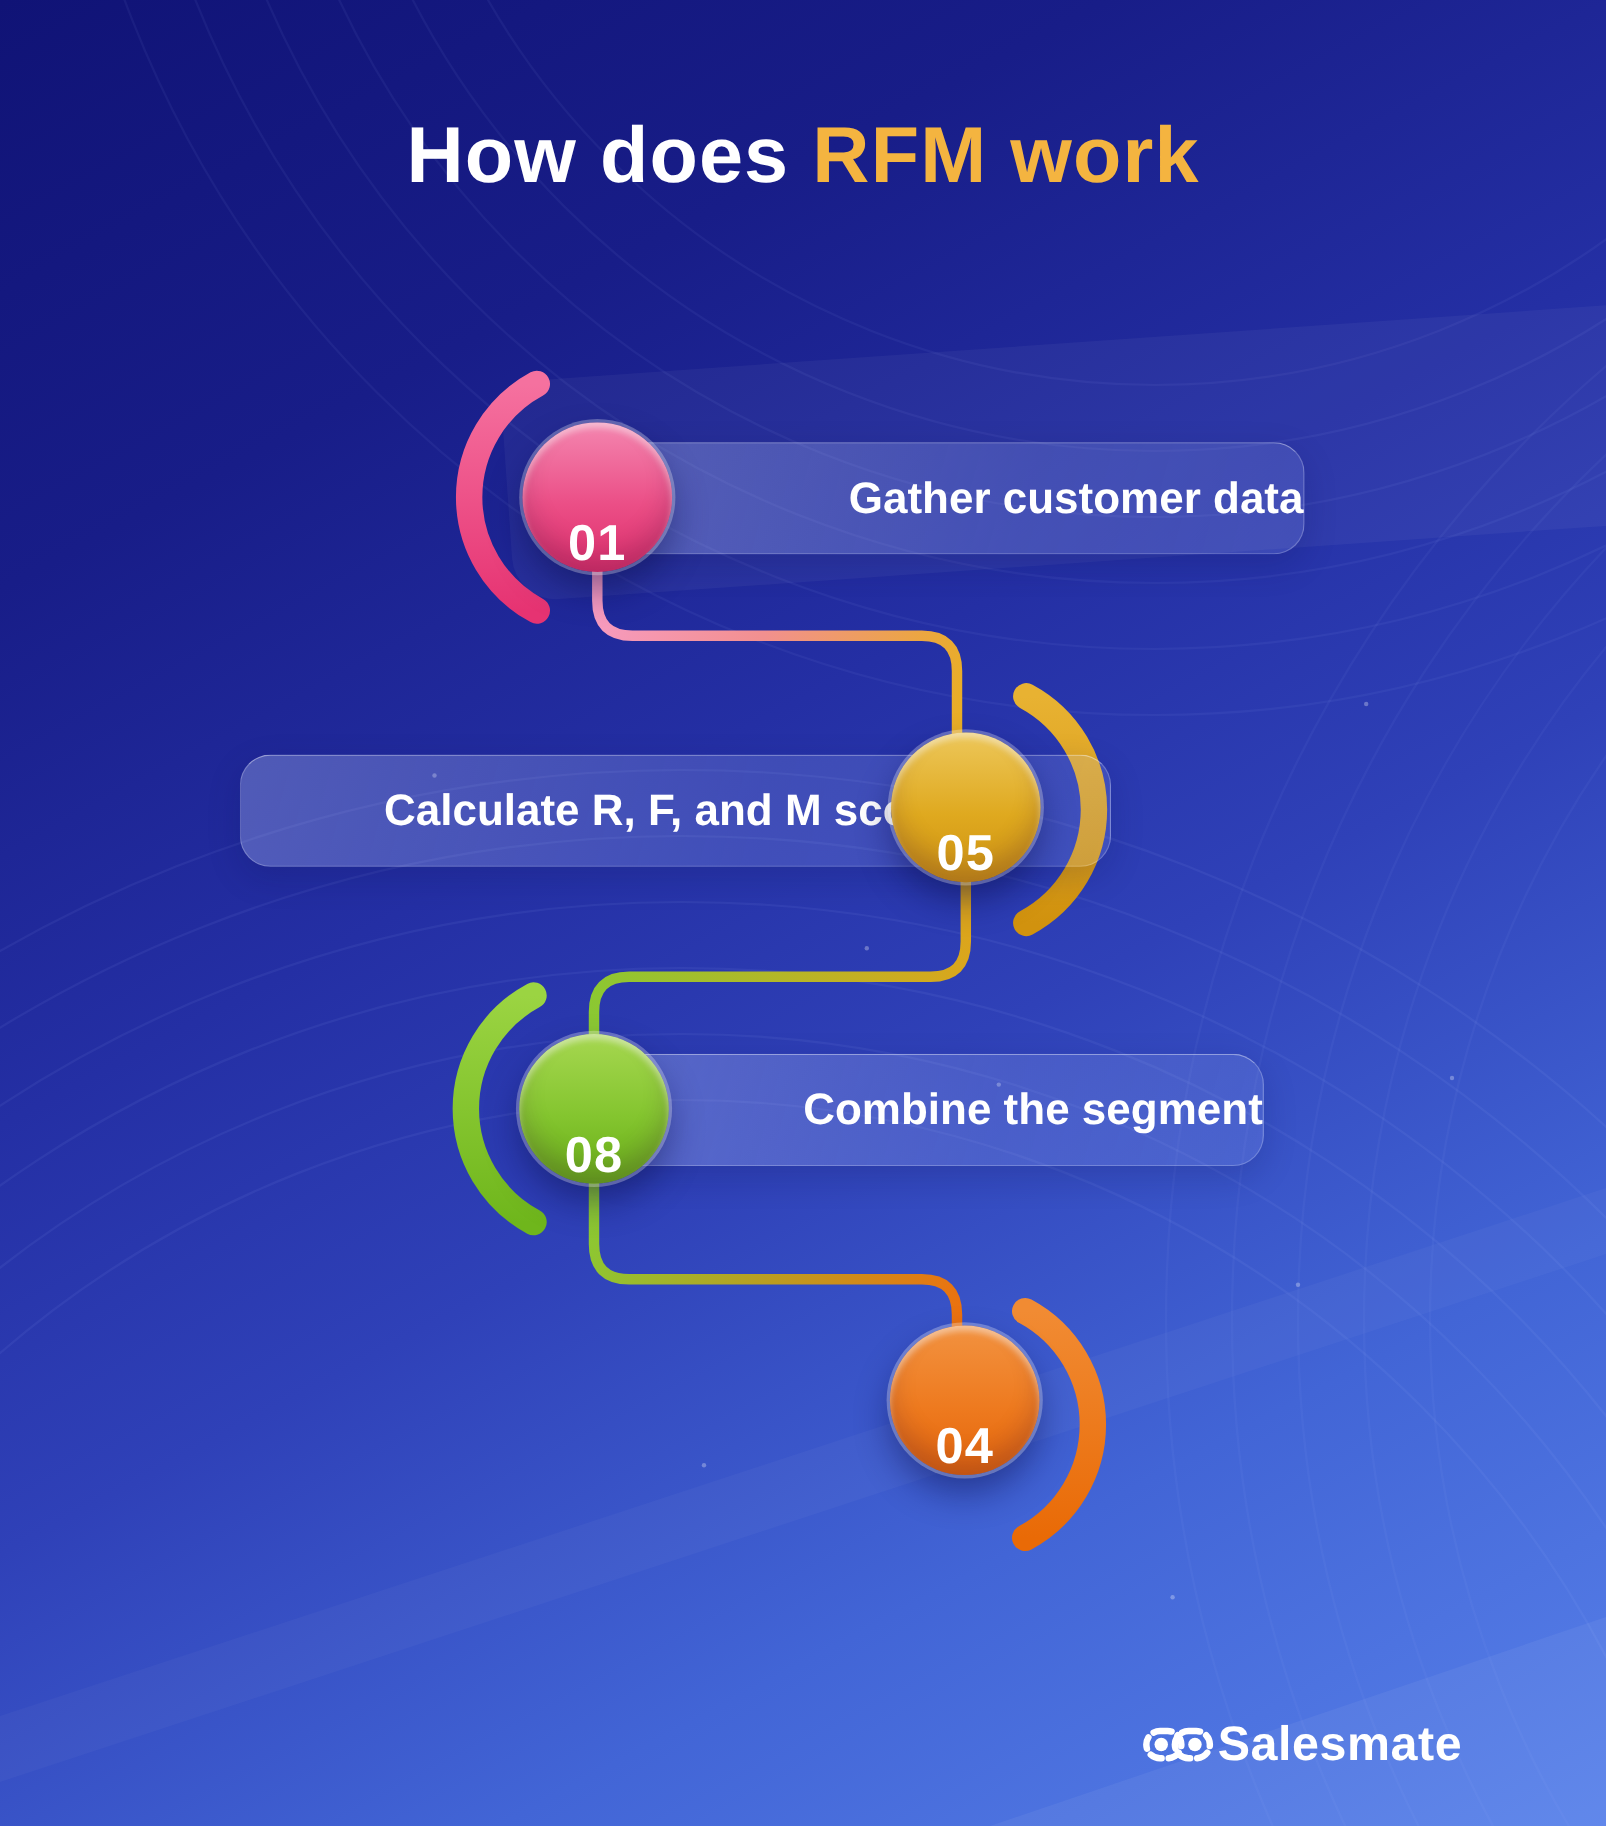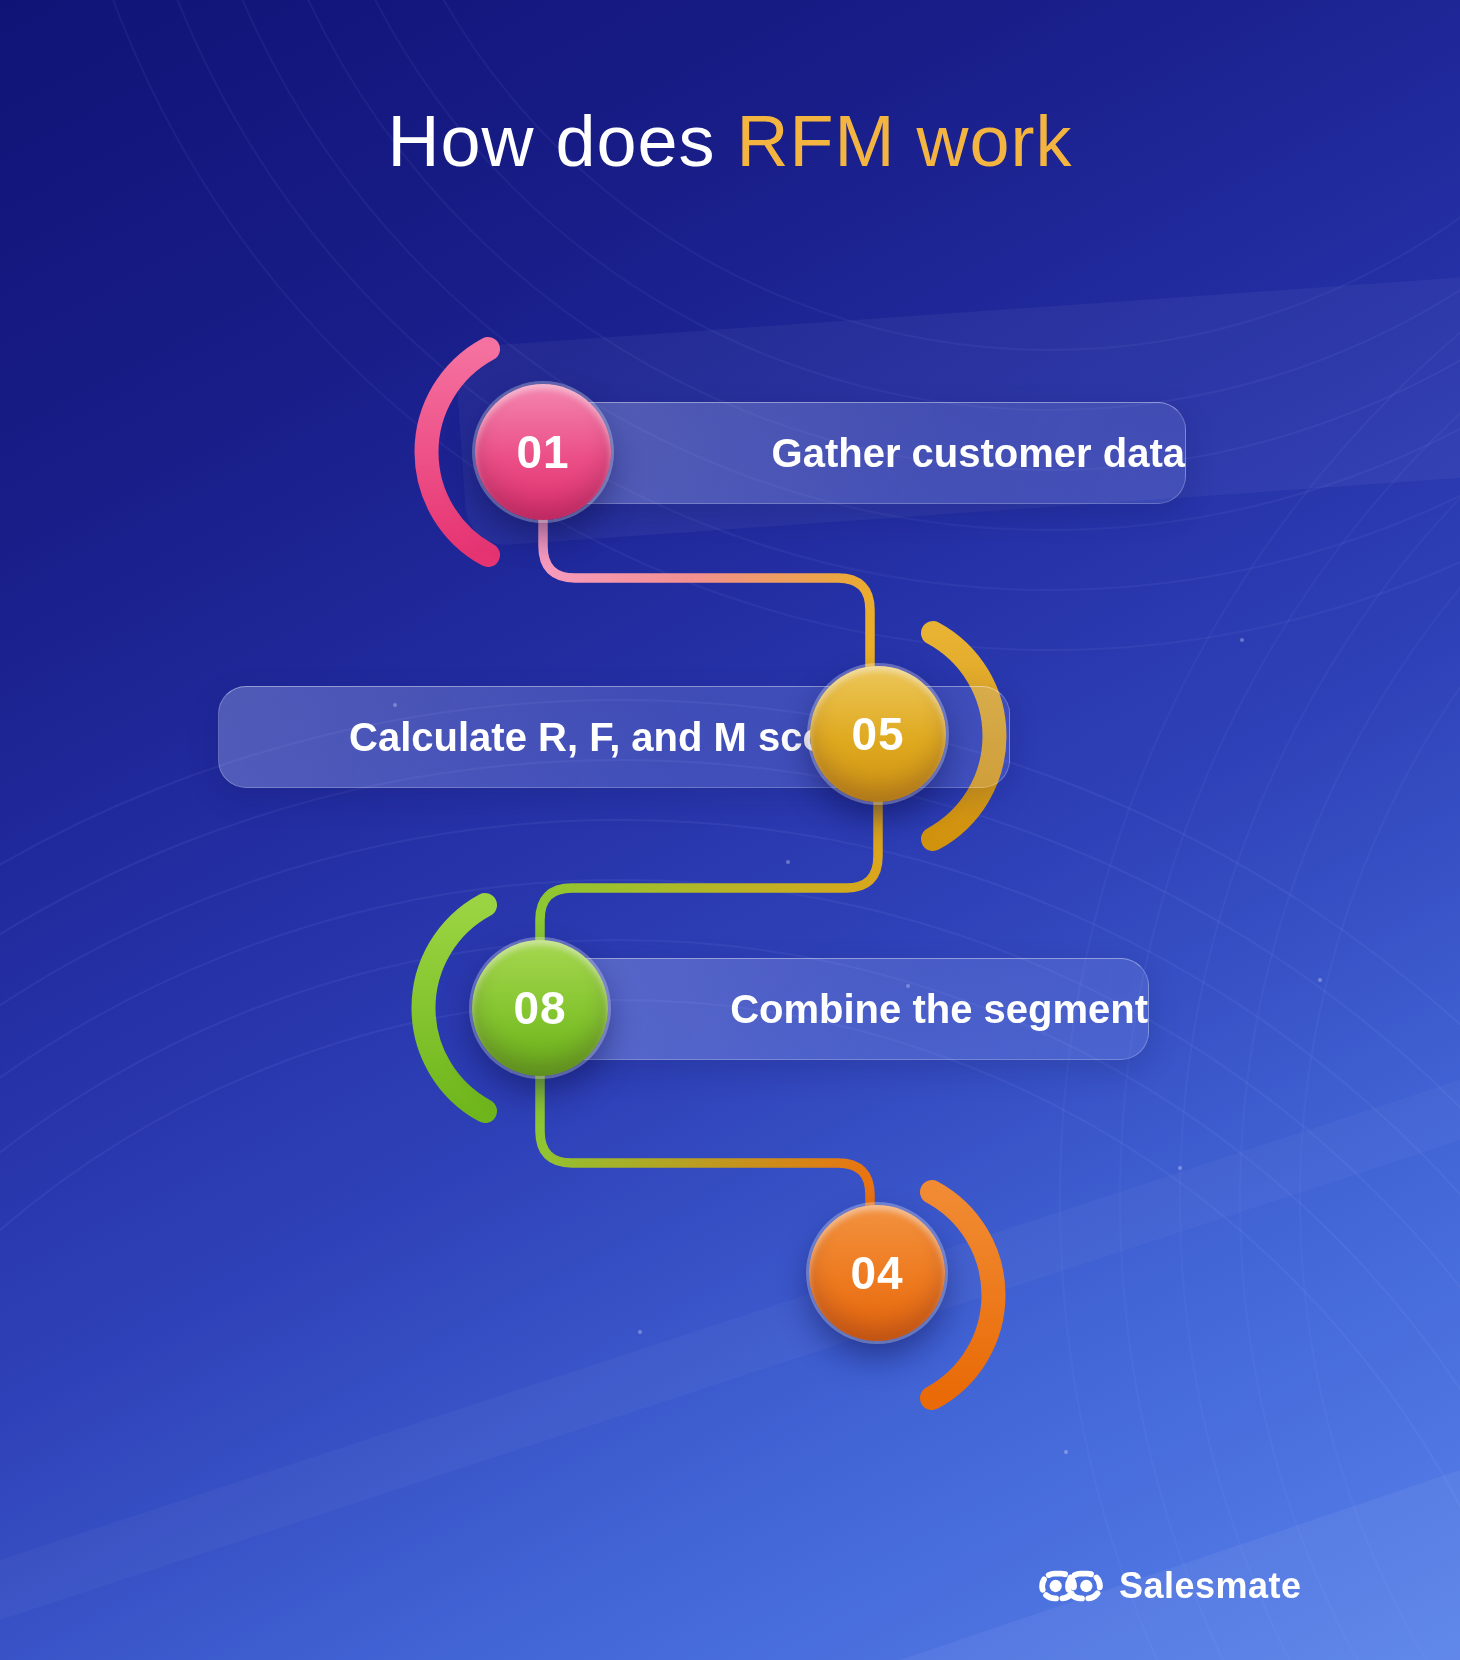--- a/index.html
+++ b/index.html
@@ -8,21 +8,21 @@
     width:1460px;height:1660px;
     overflow:hidden;
     font-family:"Liberation Sans","DejaVu Sans",sans-serif;
     background:linear-gradient(152deg,#101376 0%,#181D88 22%,#242FA4 42%,#2F41B8 58%,#4265D6 78%,#5881EA 100%);
   }
   svg.layer{position:absolute;left:0;top:0;}
 
   
   .title{
     position:absolute;left:0;top:100px;width:100%;
-    text-align:center;font-size:72px;font-weight:normal;color:#ffffff;
+    text-align:center;font-size:72px;font-weight:bold;color:#ffffff;
     letter-spacing:1px;white-space:nowrap;
   }
   .title .accent{color:#F4B440;}
 
   
   .pill{
     position:absolute;height:100px;border-radius:28px;
     background:linear-gradient(105deg,rgba(196,210,255,.30) 0%,rgba(168,186,248,.20) 60%,rgba(168,186,248,.16) 100%);
     border:1px solid rgba(255,255,255,.22);
     border-top-color:rgba(255,255,255,.40);
@@ -31,38 +31,38 @@
     color:#ffffff;font-size:40px;font-weight:bold;white-space:nowrap;
   }
   .p1{left:548px;top:402px;width:556px;padding-left:80px;}
   .p2{left:218px;top:686px;width:668px;padding-right:122px;}
   .p3{left:545px;top:958px;width:522px;padding-left:80px;}
   .p4{left:318px;top:1243px;width:566px;padding-right:122px;}
 
   
   .circle{
     position:absolute;width:136px;height:136px;border-radius:50%;
-    display:flex;align-items:center;justify-content:center;
+    display:flex;align-items:flex-end;justify-content:center;
     color:#fff;font-size:46px;font-weight:bold;letter-spacing:1px;
     box-shadow:
       0 0 0 3px rgba(255,255,255,.28),
       0 16px 32px rgba(8,12,70,.45),
       inset 0 5px 6px rgba(255,255,255,.45),
       inset 0 -14px 22px rgba(60,20,60,.22);
   }
   .c1{left:475px;top:384px;background:linear-gradient(180deg,#F486B0 0%,#EB4E86 55%,#DE2F6C 100%);}
   .c2{left:810px;top:666px;background:linear-gradient(180deg,#EDC75A 0%,#DFA91F 55%,#CE9212 100%);}
   .c3{left:472px;top:940px;background:linear-gradient(180deg,#A6D750 0%,#84C52F 55%,#68AD18 100%);}
   .c4{left:809px;top:1205px;background:linear-gradient(180deg,#F29240 0%,#EE7A1F 55%,#E3650B 100%);}
 
   
   .footer{
     position:absolute;left:1038px;top:1556px;height:60px;
-    display:flex;align-items:center;gap:15px;
-    color:#ffffff;font-size:36px;font-weight:bold;letter-spacing:.5px;
+    display:flex;align-items:center;gap:3px;
+    color:#ffffff;font-size:44px;font-weight:bold;letter-spacing:.5px;
   }
   .footer svg{display:block;}
 </style>
 </head>
 <body>
 
 <div id="canvas">
 
   <svg class="layer" width="1460" height="1660" viewBox="0 0 1460 1660" aria-hidden="true">
     <g stroke="#AABCFF" stroke-width="2" fill="none" opacity="0.06">

